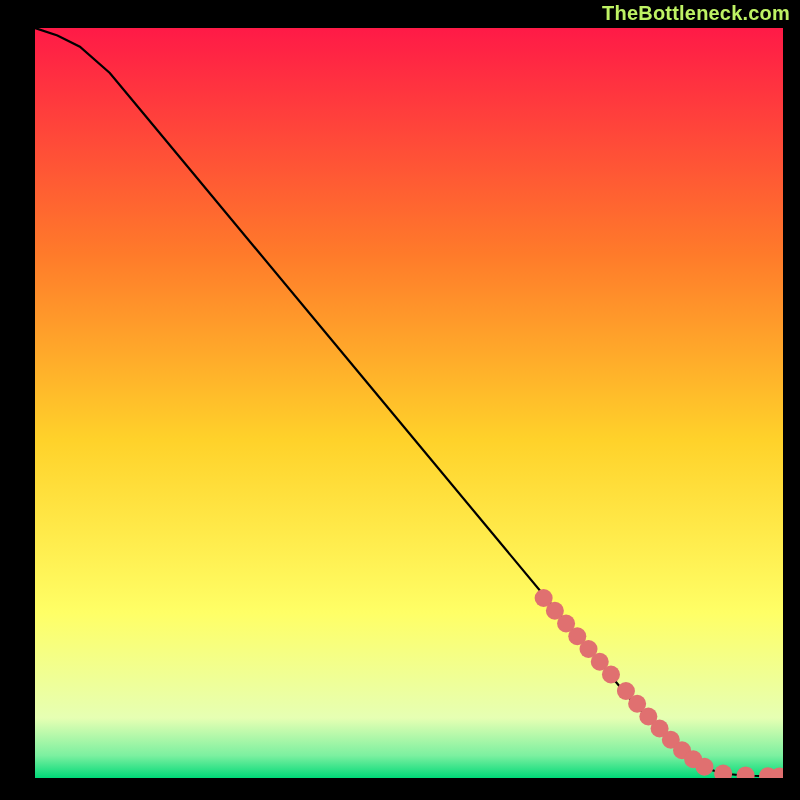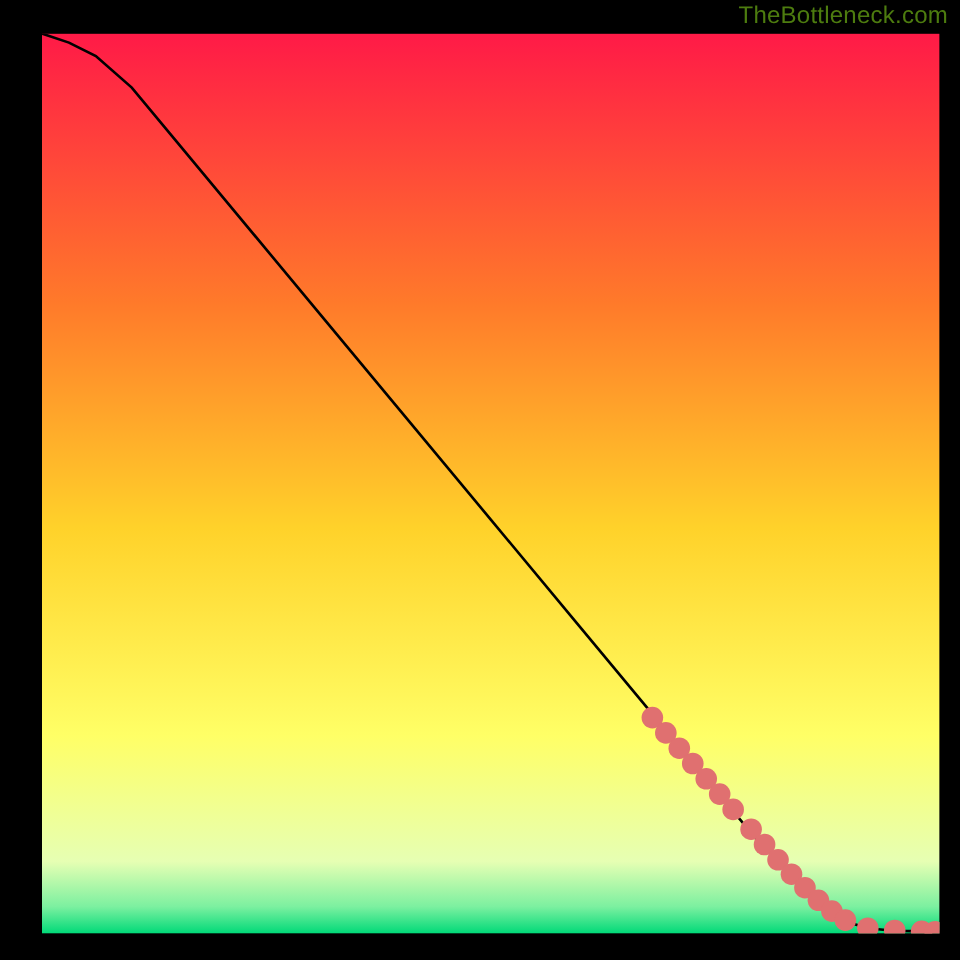--- a/index.html
+++ b/index.html
@@ -14,23 +14,23 @@
   .container {
     position: relative;
     width: 800px;
     height: 800px;
     background: #000;
   }
   .attribution {
     position: absolute;
     top: 2px;
     right: 10px;
-    color: #4d7c0f;
+    color: #bef264;
     font-size: 20px;
-    font-weight: 400;
+    font-weight: 700;
     letter-spacing: 0.2px;
     text-align: right;
   }
   .plot-area {
     position: absolute;
     left: 35px;
     top: 28px;
     width: 748px;
     height: 750px;
   }

